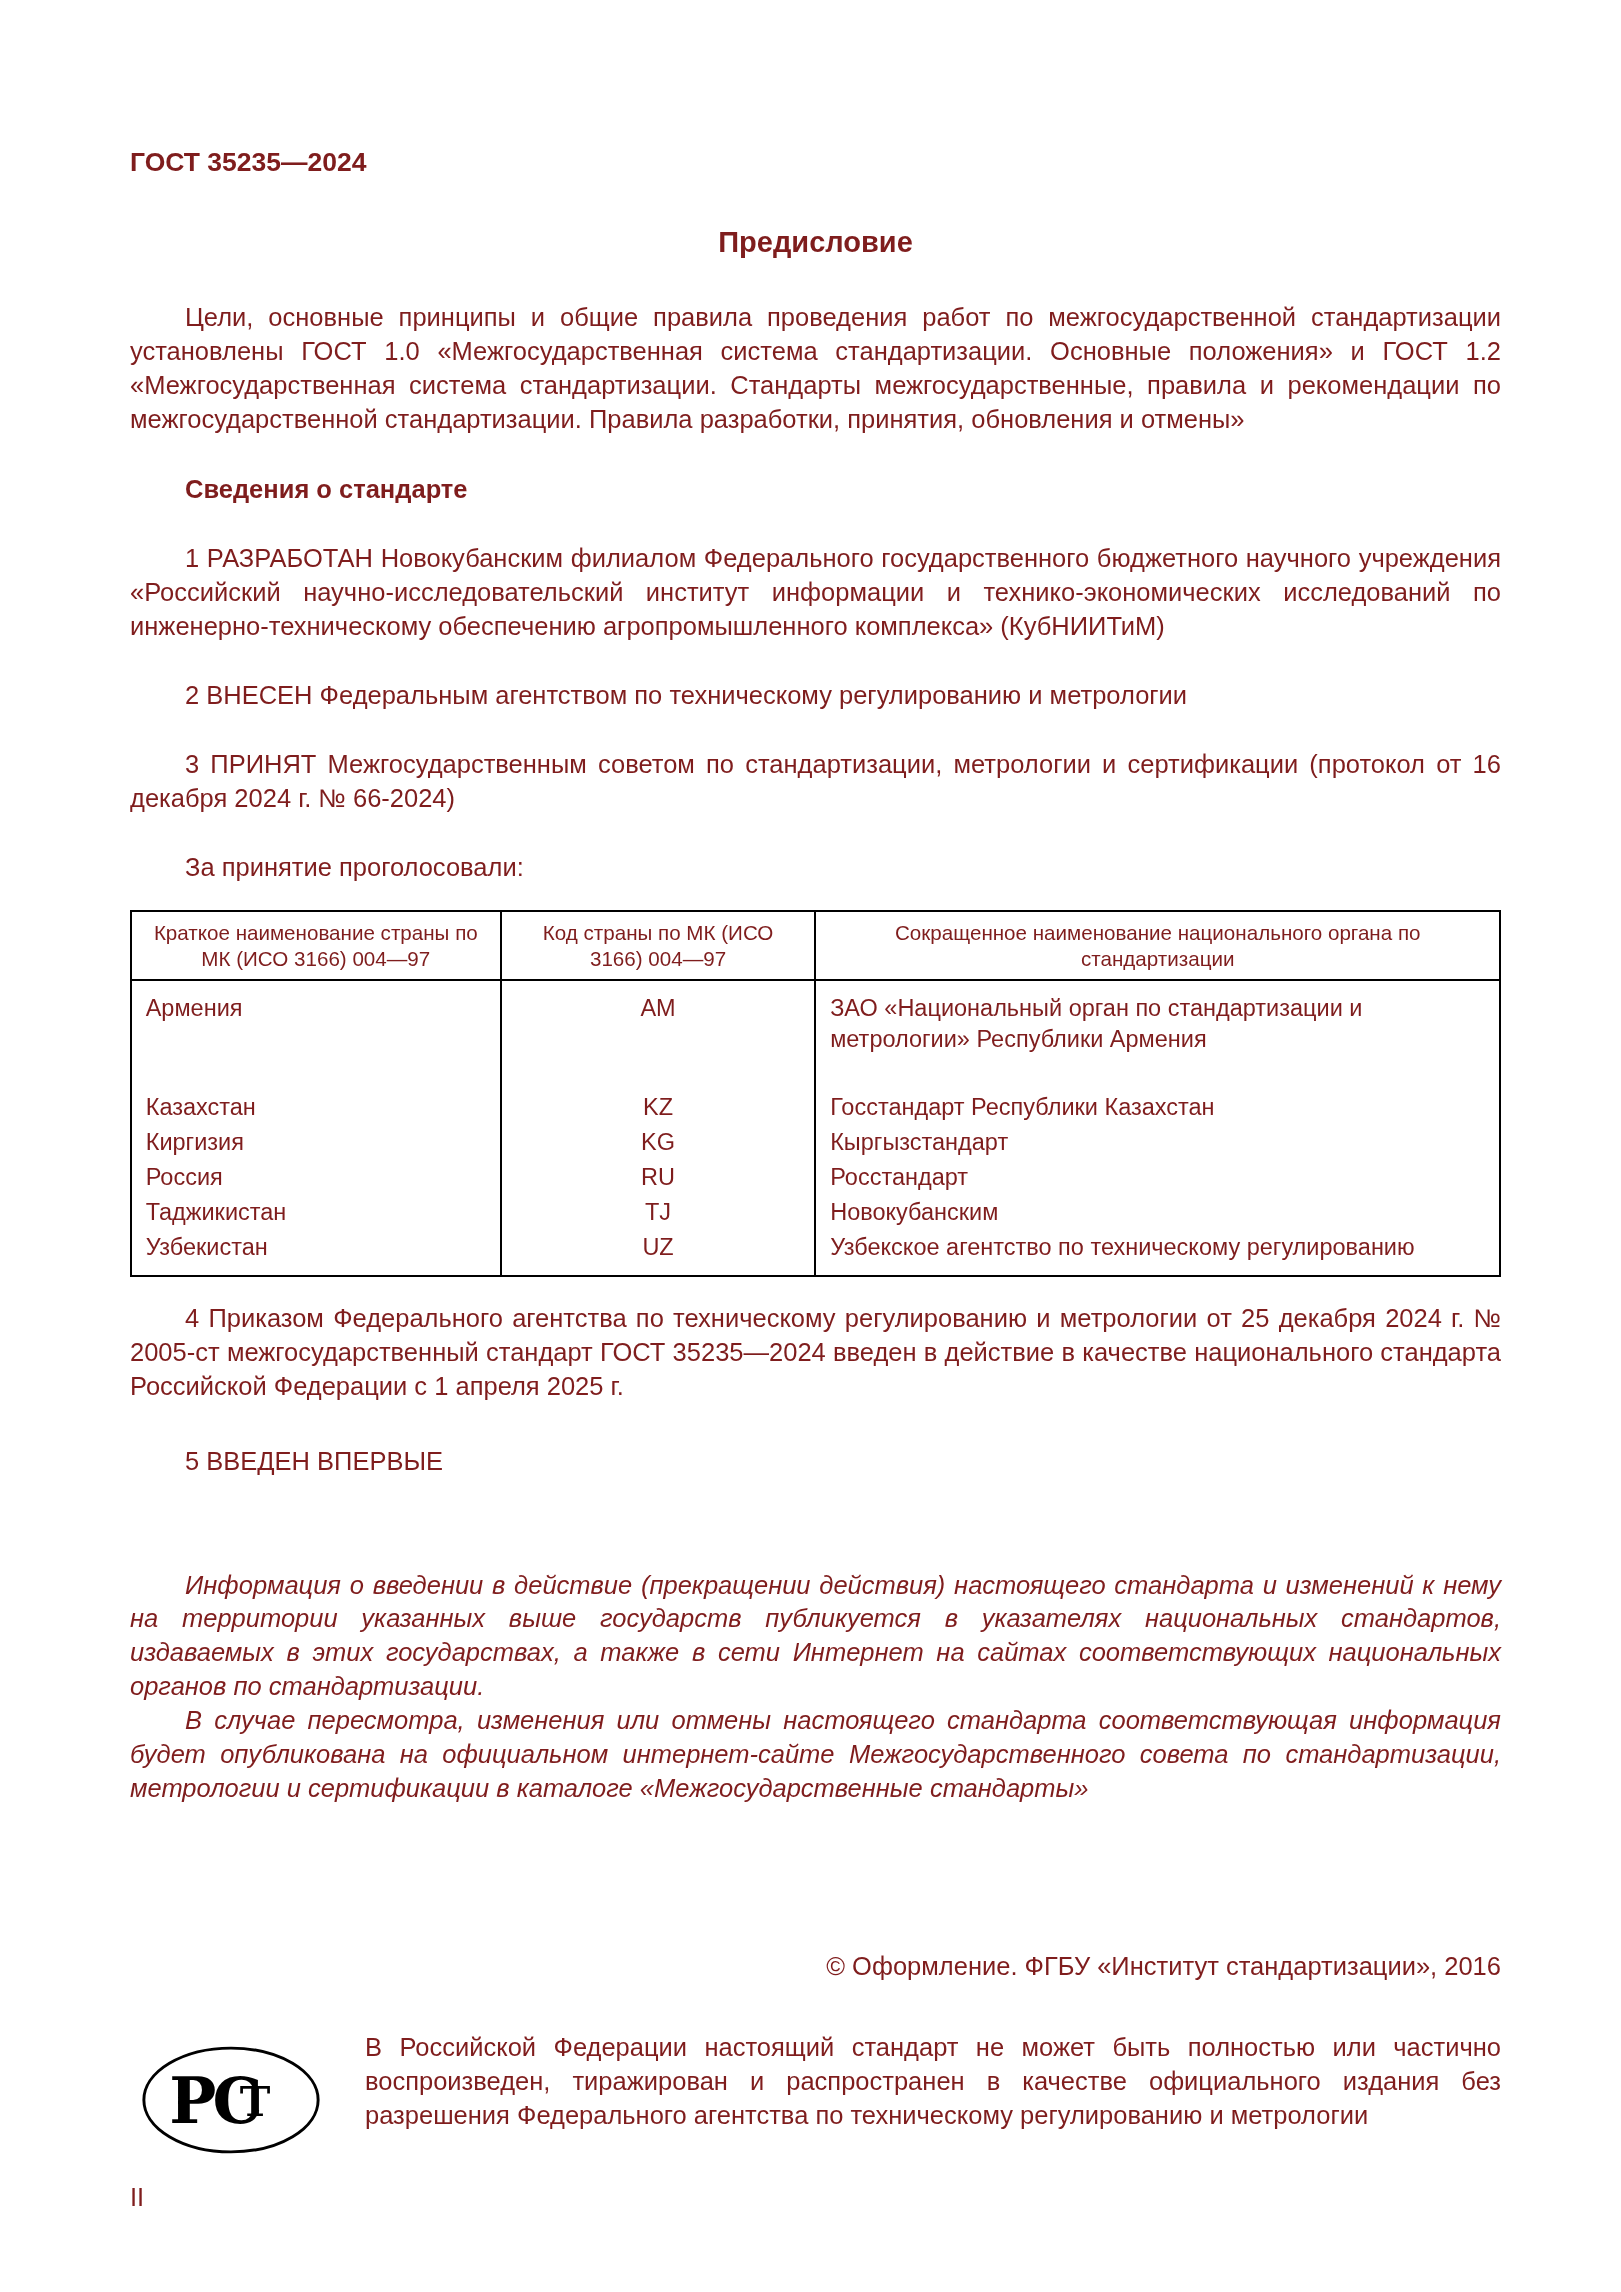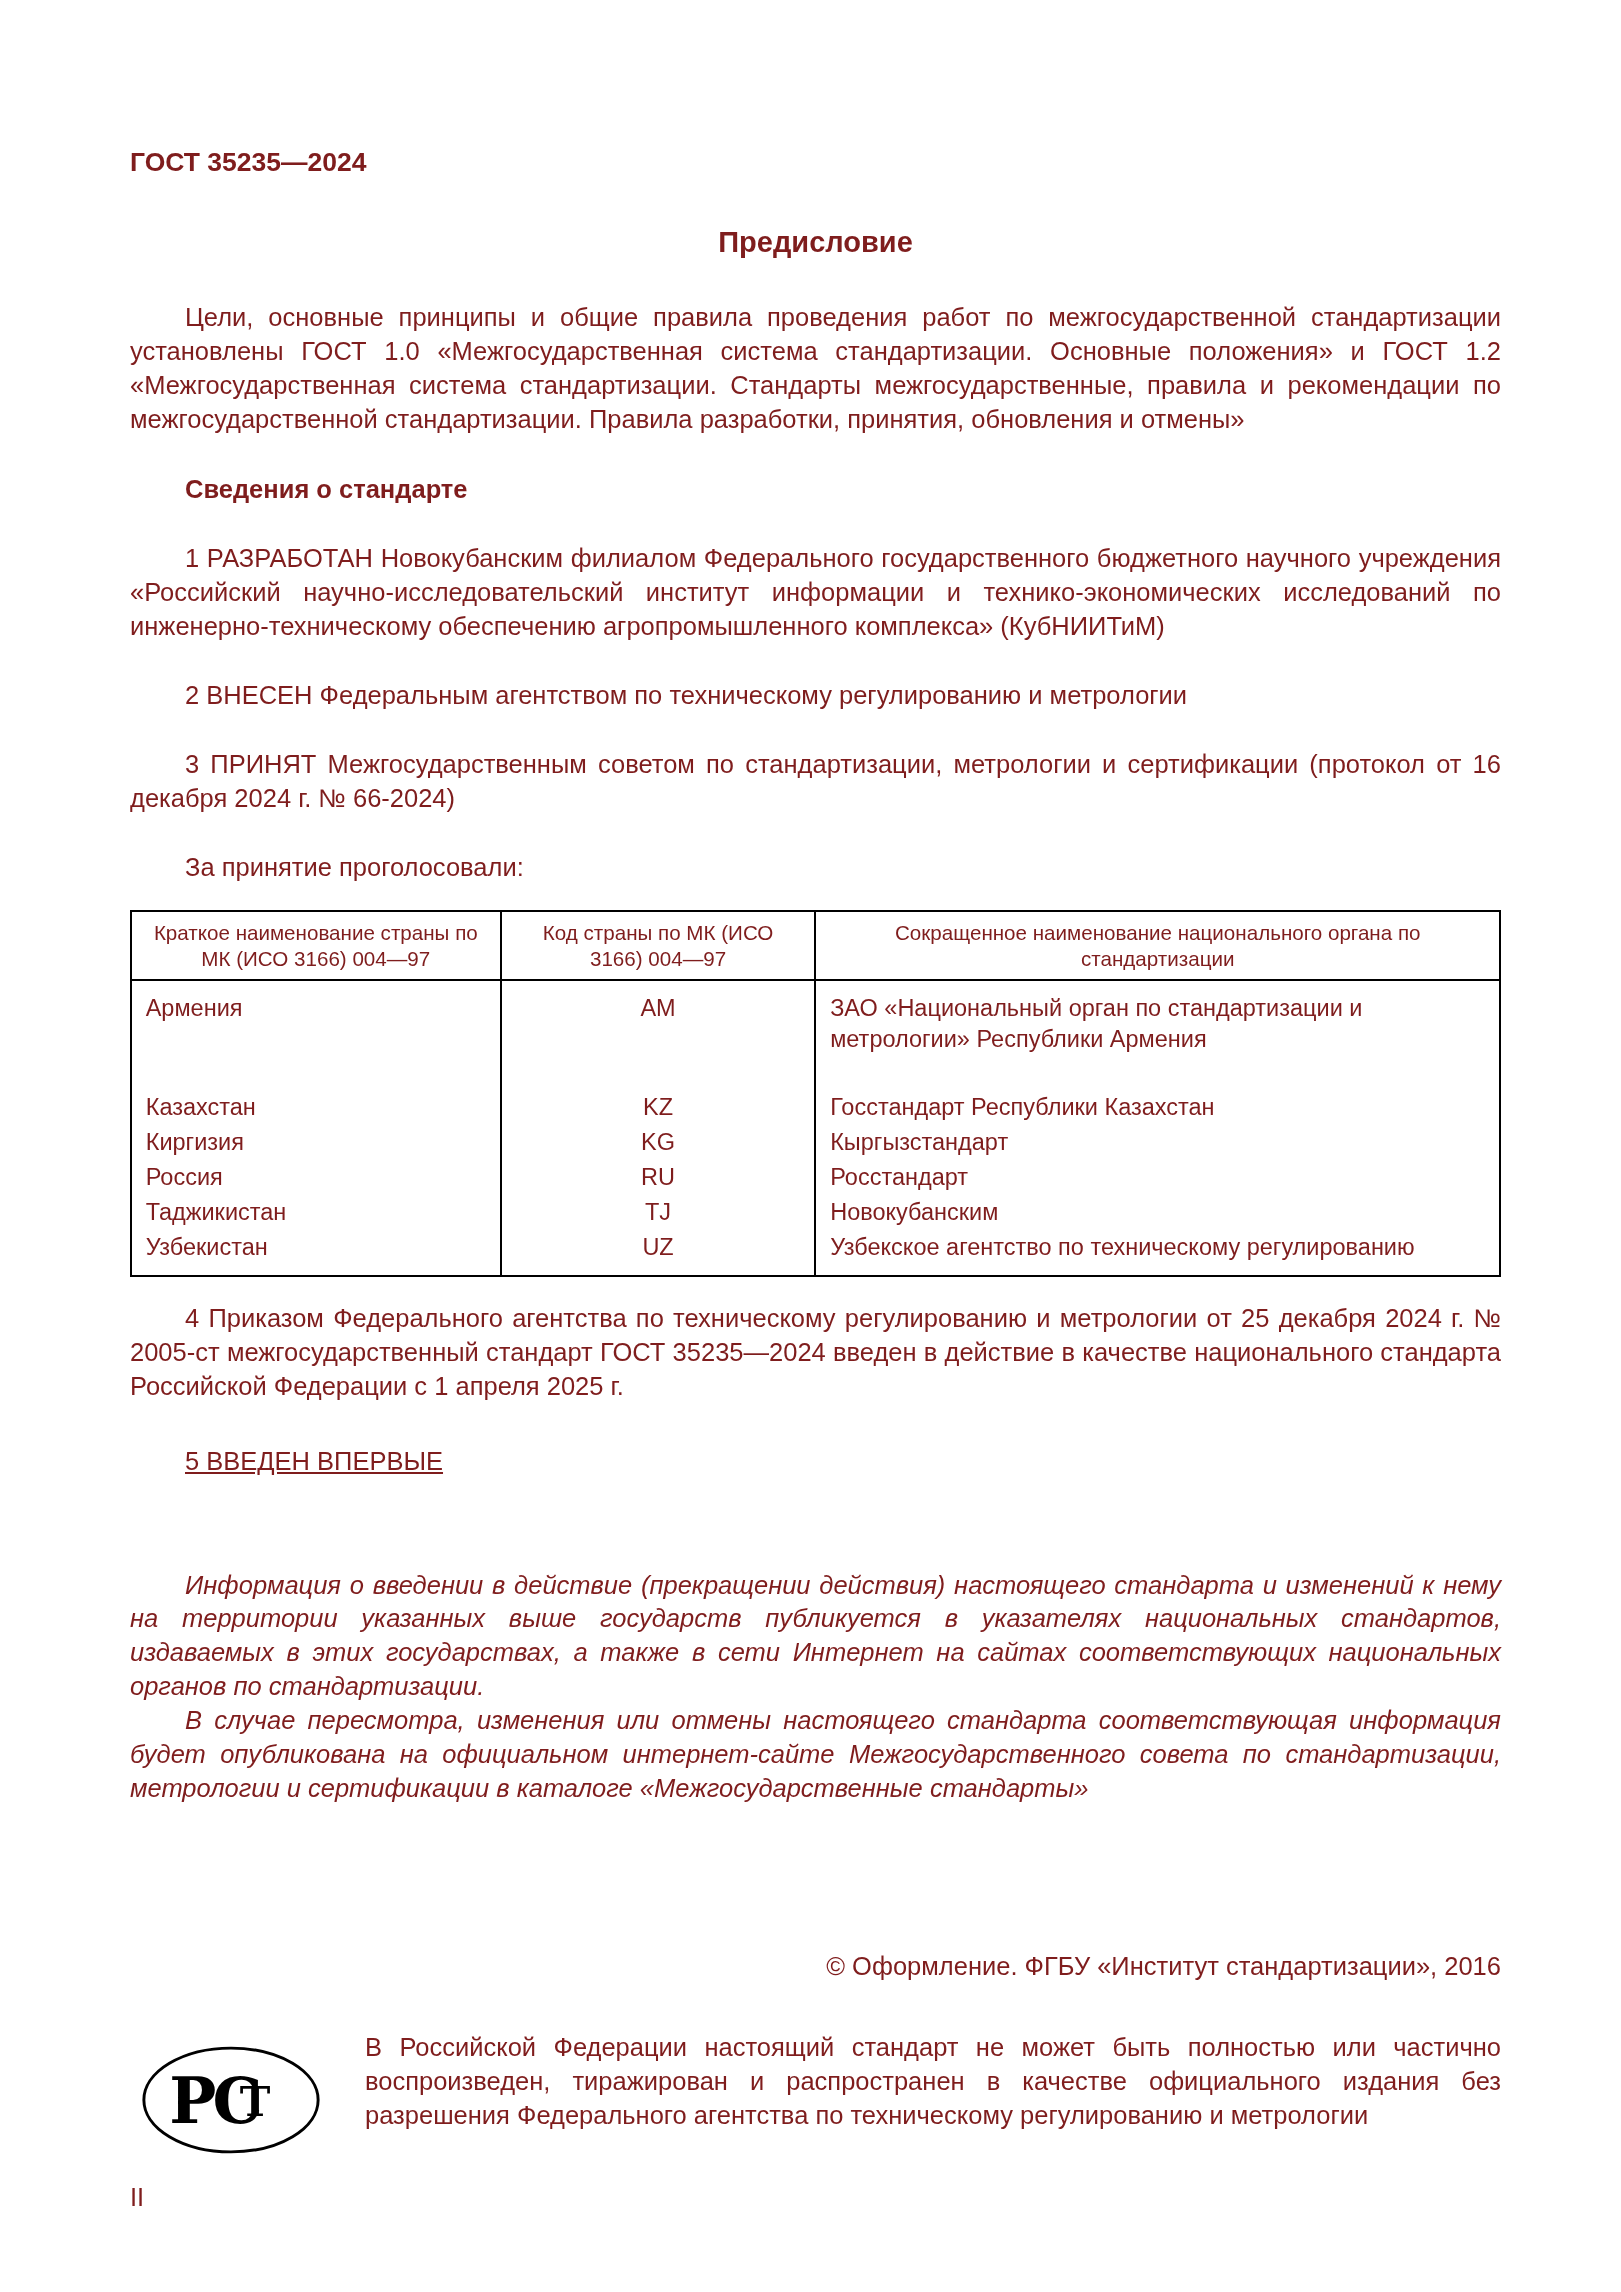--- a/index.html
+++ b/index.html
@@ -159,21 +159,21 @@
       <tr>
         <td>Узбекистан</td>
         <td class="code">UZ</td>
         <td>Узбекское агентство по техническому регулированию</td>
       </tr>
     </tbody>
   </table>
 
   <p class="body" style="margin-top:25px;">4 Приказом Федерального агентства по техническому регулированию и метрологии от 25 декабря 2024 г. № 2005-ст межгосударственный стандарт ГОСТ 35235—2024 введен в действие в качестве национального стандарта Российской Федерации с 1 апреля 2025 г.</p>
 
-  <p class="body" style="margin-top:41px;text-decoration:underline;">5 ВВЕДЕН ВПЕРВЫЕ</p>
+  <p class="body" style="margin-top:41px;">5 ВВЕДЕН ВПЕРВЫЕ</p>
 
   <div class="notes">
     <p>Информация о введении в действие (прекращении действия) настоящего стандарта и изменений к нему на территории указанных выше государств публикуется в указателях национальных стандартов, издаваемых в этих государствах, а также в сети Интернет на сайтах соответствующих национальных органов по стандартизации.</p>
     <p>В случае пересмотра, изменения или отмены настоящего стандарта соответствующая информация будет опубликована на официальном интернет-сайте Межгосударственного совета по стандартизации, метрологии и сертификации в каталоге «Межгосударственные стандарты»</p>
   </div>
 
   <div class="footer">
     <div class="copyright">©  Оформление. ФГБУ «Институт стандартизации», 2016</div>
     <div class="footer-row">
       <div class="logo-wrap">

